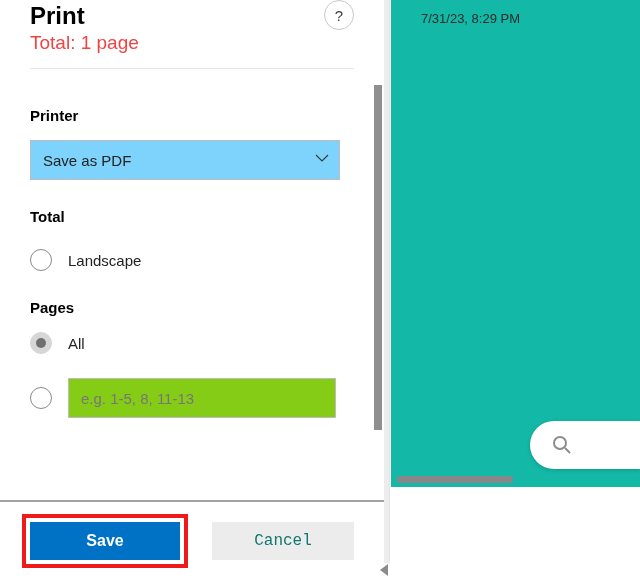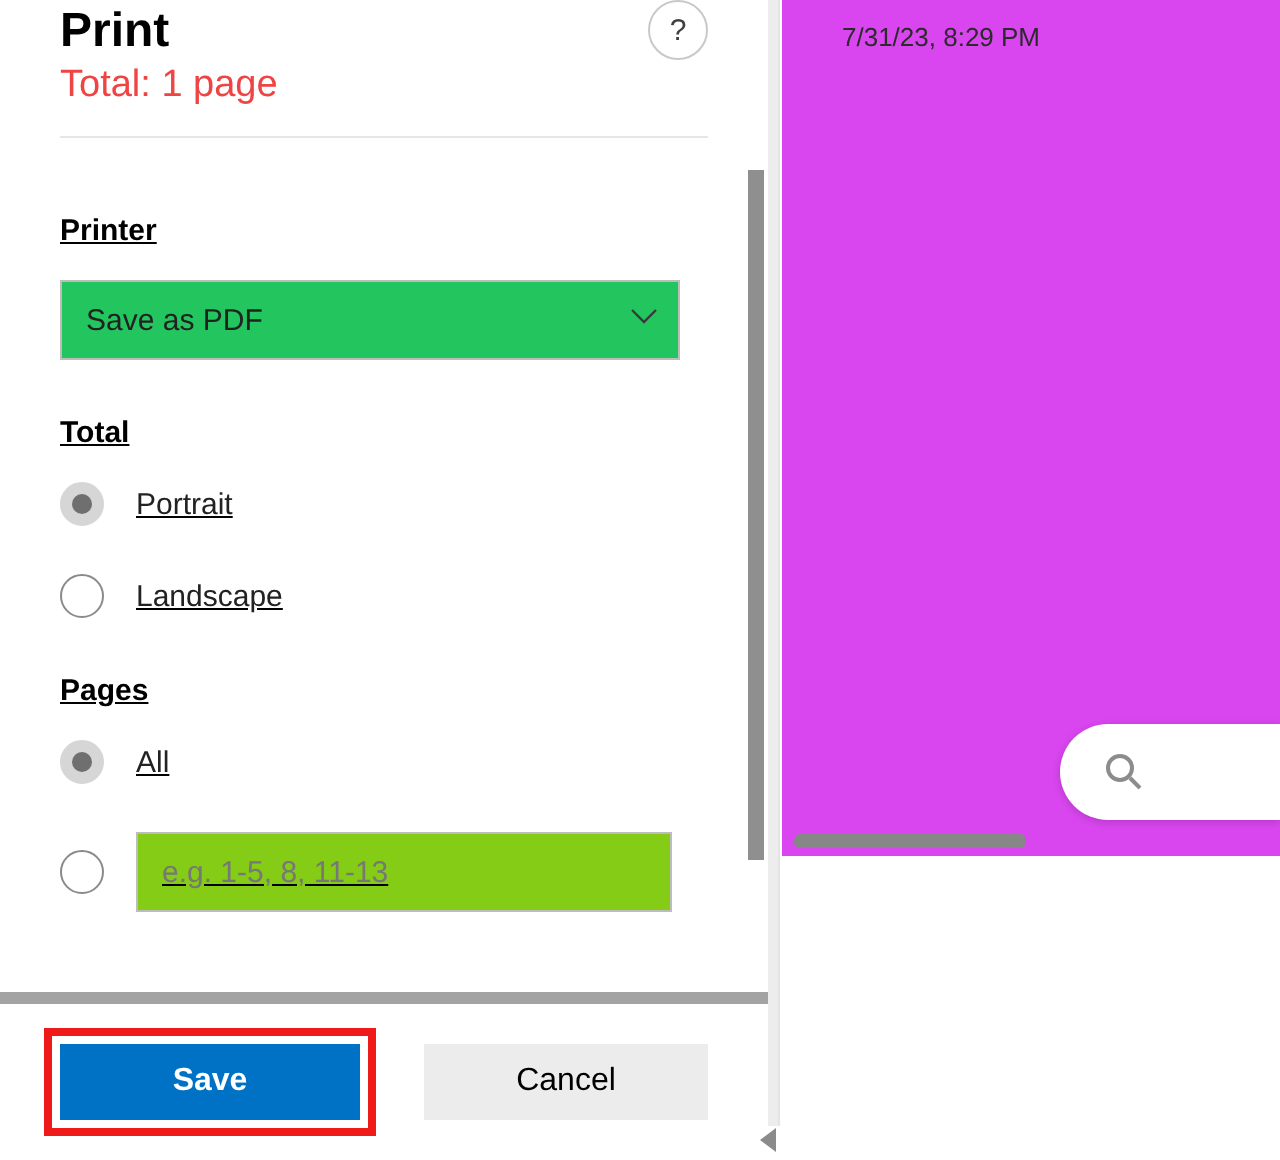--- a/index.html
+++ b/index.html
@@ -11,30 +11,30 @@
   .panel-title { font-size: 24px; font-weight: 700; margin-top: 2px; }
   .panel-subtitle { font-size: 19px; color: #ef4444; margin-top: 2px; }
   .help-circle {
     position: absolute; top: 0; right: 30px;
     width: 30px; height: 30px; border: 1px solid #c9c9c9; border-radius: 50%;
     display: flex; align-items: center; justify-content: center;
     font-size: 15px; color: #404040; background: #fff;
   }
   .hr { border: none; border-top: 1px solid #e6e6e6; margin-top: 14px; }
 
-  .panel-body { position: relative; flex: 1; overflow: hidden; padding: 0 30px; text-decoration: underline; }
+  .panel-body { position: relative; flex: 1; overflow: hidden; padding: 0 30px; }
   .scrollbar-fake {
     position: absolute; top: 6px; right: 2px; width: 8px; height: 345px;
     background: #8f8f8f; border-radius: 0;
   }
 
   .section-label { font-size: 15px; font-weight: 600; margin-top: 28px; }
   .select-wrap { position: relative; margin-top: 16px; }
   .select-wrap select {
-    width: 310px; height: 40px; border: 1px solid #bdbdbd; background: #22c55e;
+    width: 310px; height: 40px; border: 1px solid #bdbdbd; background: #7dd3fc;
     padding: 0 36px 0 12px; font-size: 15px; color: #222;
     appearance: none; -webkit-appearance: none;
   }
   .chevron {
     position: absolute; right: 24px; top: 10px; pointer-events: none;
     width: 16px; height: 16px;
   }
 
   .radio-row { display: flex; align-items: center; margin-top: 16px; gap: 16px; }
   .radio-outer {
@@ -47,41 +47,41 @@
   .radio-outer.selected .radio-inner { display: block; }
   .radio-label { font-size: 15px; color: #222; }
 
   .page-range-input {
     width: 268px; height: 40px; border: 1px solid #bdbdbd; background: #84cc16;
     padding: 0 12px; font-size: 15px; color: #222;
   }
   .page-range-input::placeholder { color: #777; }
 
   .panel-footer {
-    border-top: 6px solid #a3a3a3;
+    border-top: 2px solid #a3a3a3;
     padding: 20px 30px 20px 30px;
     display: flex; gap: 32px;
   }
   .btn {
     width: 150px; height: 38px; font-size: 16px; border: none;
     display: flex; align-items: center; justify-content: center; cursor: pointer;
   }
   .btn-primary { background: #0072c6; color: #fff; font-weight: 600; }
-  .btn-secondary { background: #ececec; color: #000000; }
+  .btn-secondary { background: #ececec; color: #0f766e; font-family: Liberation Mono, monospace; }
   .highlight-ring { border: 4px solid #ef1b1b; padding: 4px; margin: -8px; }
 
   .divider { width: 7px; height: 580px; background: #fff; position: relative; }
   .divider .bar { position: absolute; left: 0; top: 0; width: 6px; height: 563px; background: #ededed; border-right: 1px solid #e4e4e4; }
   .divider .arrow {
     position: absolute; left: -4px; bottom: 4px; width: 0; height: 0;
     border-top: 6px solid transparent; border-bottom: 6px solid transparent;
     border-right: 8px solid #8b8b8b;
   }
 
-  .preview { flex: 1; height: 428px; position: relative; background: #d946ef; }
+  .preview { flex: 1; height: 487px; position: relative; background: #14b8a6; }
   .timestamp { position: absolute; top: 11px; left: 30px; font-size: 13px; color: #2b2b2b; }
   .preview-hscroll {
     position: absolute; left: 6px; bottom: 4px; width: 116px; height: 7px;
     background: #878787; border-radius: 3px;
   }
   .search-bubble {
     position: absolute; right: 0; bottom: 18px;
     width: 110px; height: 48px; background: #fff;
     border-top-left-radius: 24px; border-bottom-left-radius: 24px;
     box-shadow: 0 1px 4px rgba(0,0,0,0.18);
@@ -111,26 +111,20 @@
       <div class="select-wrap">
         <select>
           <option>Save as PDF</option>
         </select>
         <svg class="chevron" viewBox="0 0 16 16">
           <path d="M2 5 L8 11 L14 5" stroke="#3a3a3a" stroke-width="1.2" fill="none"></path>
         </svg>
       </div>
 
       <div class="section-label">Total</div>
-      <div class="radio-row">
-        <span class="radio-outer selected">
-            <span class="radio-inner"></span>
-          </span>
-        <span class="radio-label">Portrait</span>
-      </div>
       <div class="radio-row" style="margin-top:24px;">
         <span class="radio-outer"></span>
         <span class="radio-label">Landscape</span>
       </div>
 
       <div class="section-label" style="margin-top:28px;">Pages</div>
       <div class="radio-row">
         <span class="radio-outer selected">
             <span class="radio-inner"></span>
           </span>

